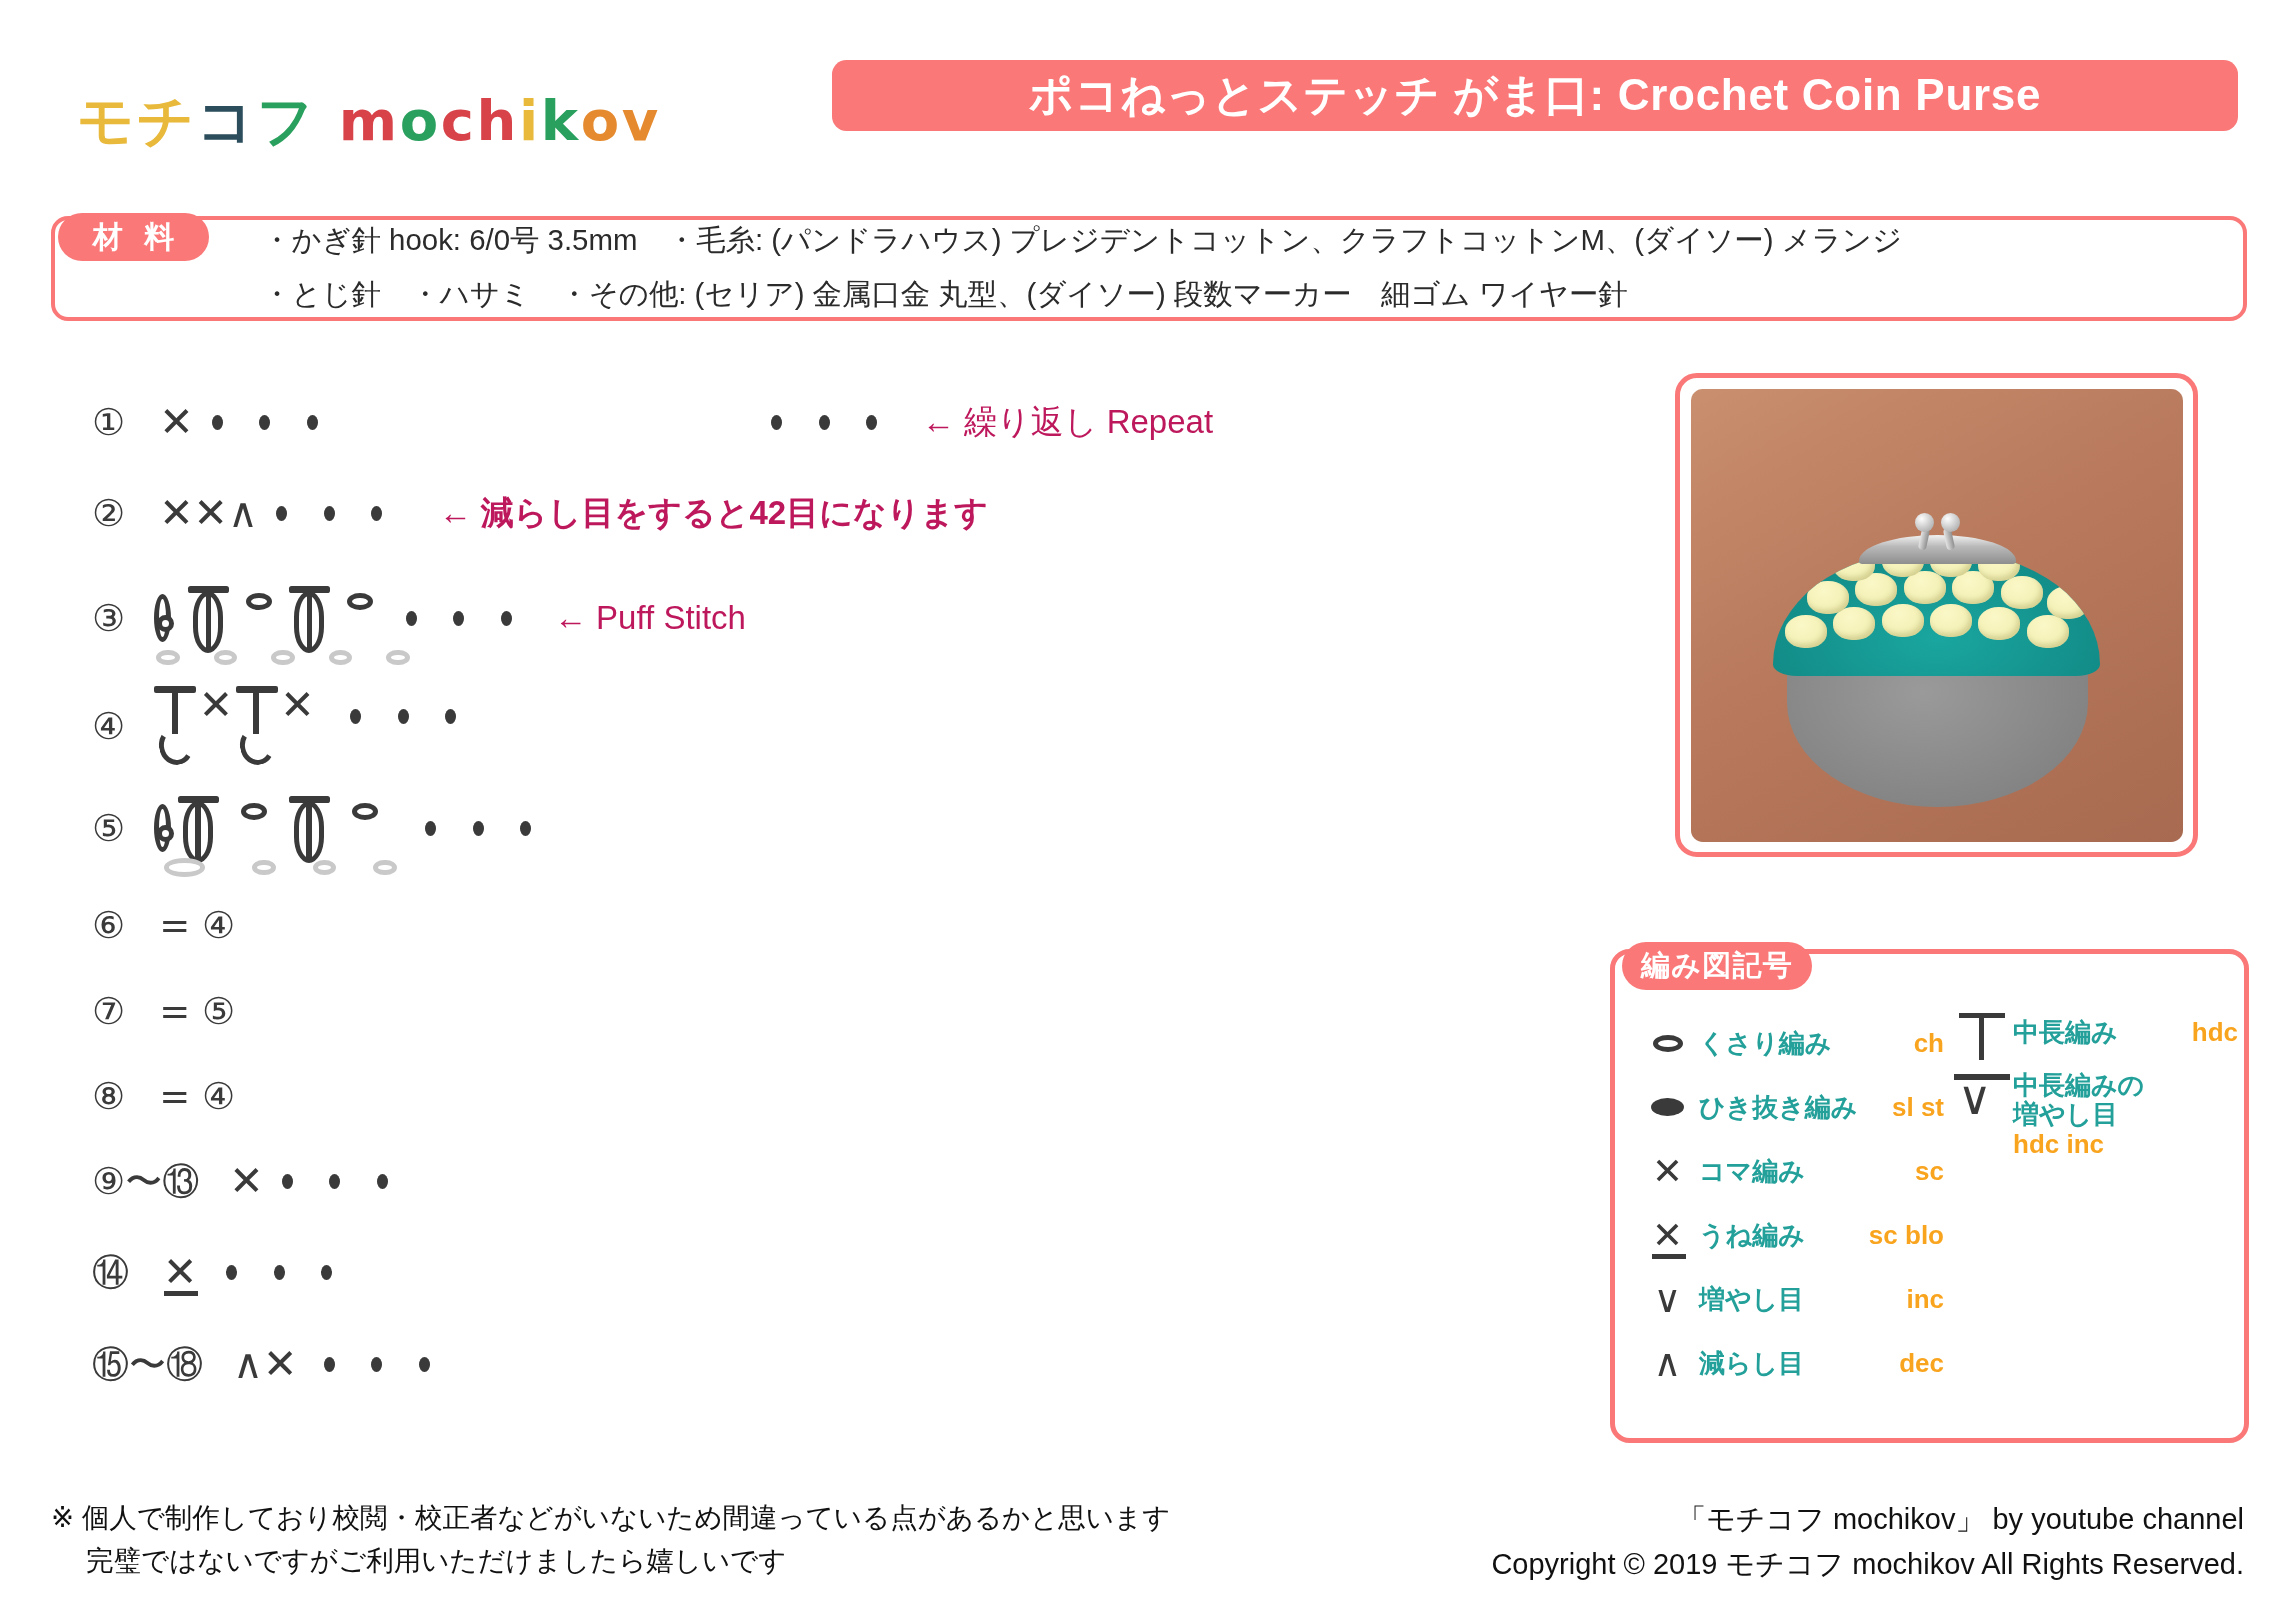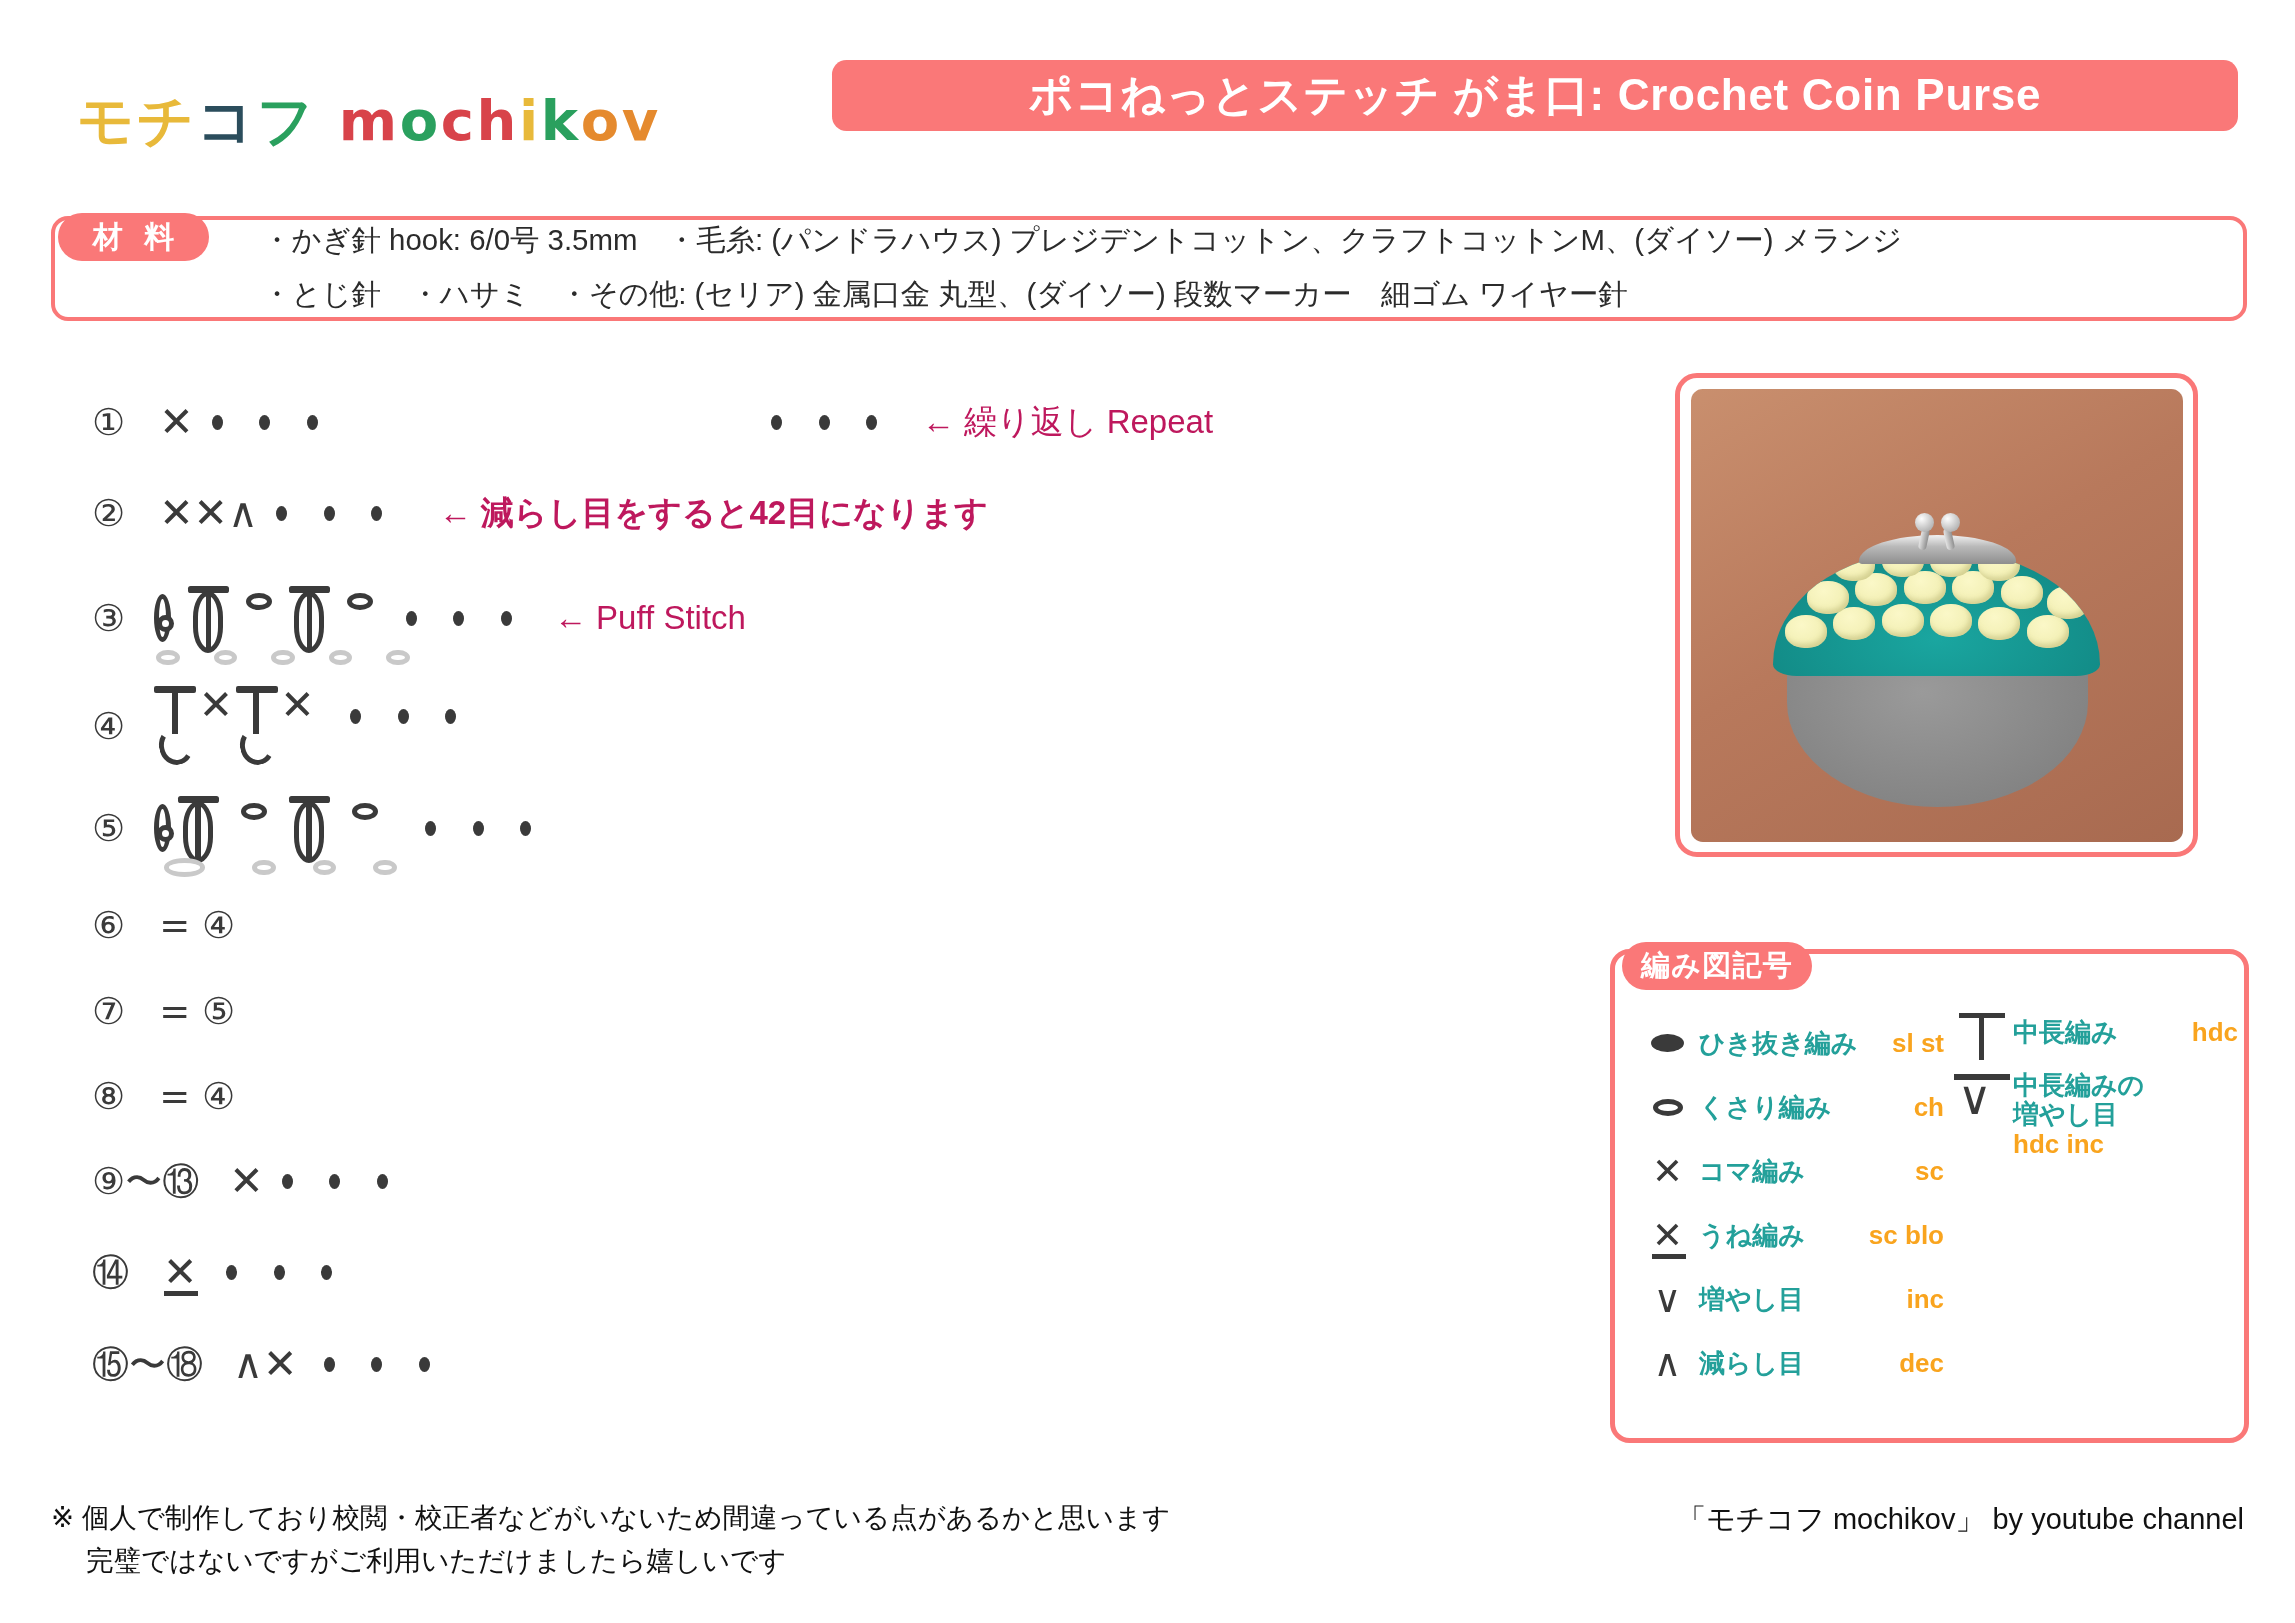--- a/index.html
+++ b/index.html
@@ -444,31 +444,31 @@
       </div>
     </div>
   </div>
 
   <div class="legend-box"></div>
   <div class="legend-badge">編み図記号</div>
 
   <div class="legend-col left">
     <div class="legend-item">
       <span class="glyph">
+          <span class="g-ch"></span>
+        </span>
+      <span class="jp">くさり編み</span>
+      <span class="en">ch</span>
+    </div>
+    <div class="legend-item">
+      <span class="glyph">
           <span class="g-slst"></span>
         </span>
       <span class="jp">ひき抜き編み</span>
       <span class="en">sl st</span>
-    </div>
-    <div class="legend-item">
-      <span class="glyph">
-          <span class="g-ch"></span>
-        </span>
-      <span class="jp">くさり編み</span>
-      <span class="en">ch</span>
     </div>
     <div class="legend-item">
       <span class="glyph">
           <span class="g-sc">✕</span>
         </span>
       <span class="jp">コマ編み</span>
       <span class="en">sc</span>
     </div>
     <div class="legend-item">
       <span class="glyph">
@@ -518,16 +518,17 @@
       </span>
     </div>
   </div>
 
   <div class="footer-left">
     <div class="l1">※ 個人で制作しており校閲・校正者などがいないため間違っている点があるかと思います</div>
     <div class="l2">完璧ではないですがご利用いただけましたら嬉しいです</div>
   </div>
   <div class="footer-right">
     <div>「モチコフ mochikov」 by youtube channel</div>
+    <div>Copyright © 2019 モチコフ mochikov All Rights Reserved.</div>
   </div>
 
 </div>
 
 
 </body></html>

